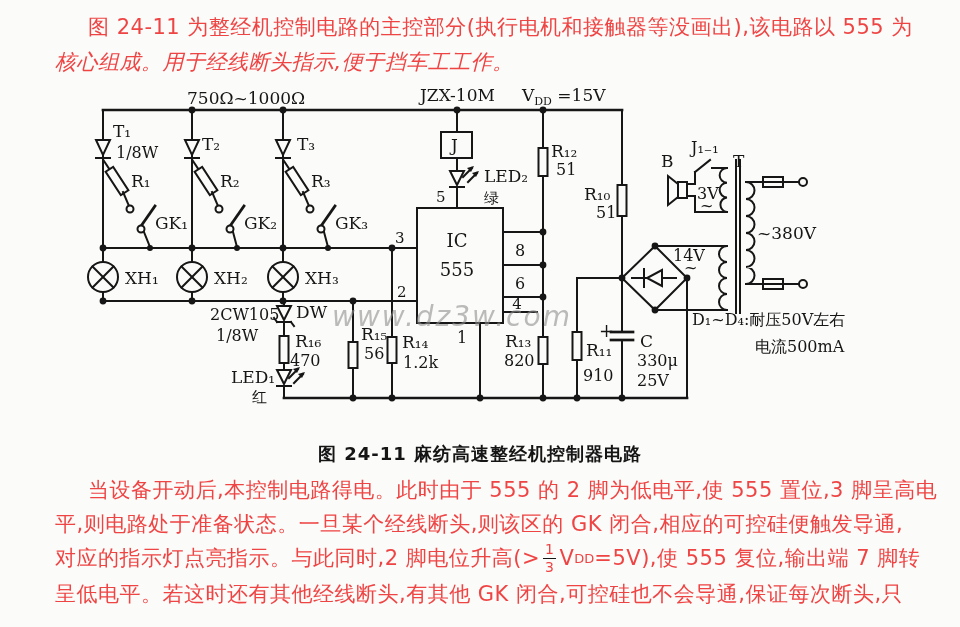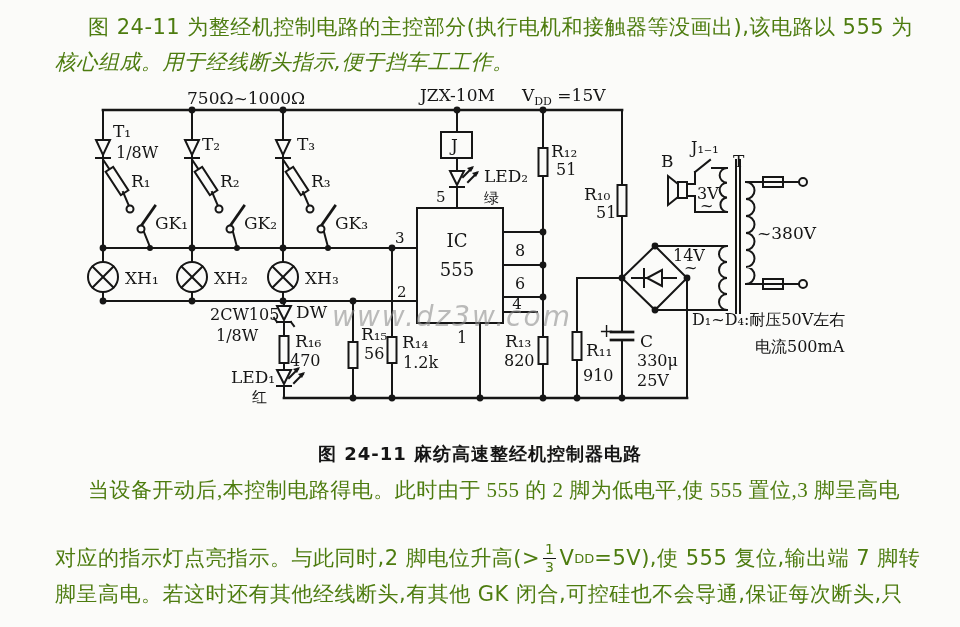--- a/index.html
+++ b/index.html
@@ -1,18 +1,18 @@
 <!DOCTYPE html>
 <html><head>
 <meta charset="utf-8">
 <style>
   html,body{margin:0;padding:0;background:#e8e8e8;}
   #page{position:relative;width:960px;height:627px;background:#fbfbf9;overflow:hidden;
         font-family:"DejaVu Sans","Liberation Sans",sans-serif;color:#111;}
-  .para{position:absolute;white-space:nowrap;font-size:21px;letter-spacing:0.5px;color:#4d7c0f;}
+  .para{position:absolute;white-space:nowrap;font-size:21px;letter-spacing:0.5px;color:#ef4444;}
   .caption{position:absolute;left:0;top:442px;width:960px;text-align:center;
            font-size:18px;font-weight:bold;letter-spacing:1px;color:#151515;}
   .wm{position:absolute;left:332px;top:300px;font-size:28px;font-style:italic;
       color:#8f8f8f;opacity:0.6;letter-spacing:2px;z-index:3;}
   .fracline{display:flex;align-items:center;height:40px;}
   .frac{display:inline-flex;flex-direction:column;align-items:center;
         font-size:14px;line-height:1.15;margin:0 3px;}
   .frac .den{border-top:1.6px solid #151515;padding:0 2px;}
   .vsub{font-size:13px;vertical-align:-5px;letter-spacing:0;}
   svg{position:absolute;left:0;top:0;z-index:2;}
@@ -300,26 +300,27 @@
       <text class="t17" x="757" y="239">~380V</text>
       <text class="t16" x="692" y="325">D₁~D₄:耐压50V左右</text>
       <text class="t16" x="755" y="352">电流500mA</text>
     </g>
   </svg>
 
   <div class="wm">www.dz3w.com</div>
 
   <div class="caption">图 24-11  麻纺高速整经机控制器电路</div>
 
-  <div class="para" style="left:88px;top:476px;font-family:Liberation Serif, serif;">当设备开动后,本控制电路得电。此时由于 555 的 2 脚为低电平,使 555 置位,3 脚呈高电</div>
+  <div class="para" style="left:88px;top:476px;">当设备开动后,本控制电路得电。此时由于 555 的 2 脚为低电平,使 555 置位,3 脚呈高电</div>
+  <div class="para" style="left:55px;top:510px;">平,则电路处于准备状态。一旦某个经线断头,则该区的 GK 闭合,相应的可控硅便触发导通,</div>
   <div class="para fracline" style="left:55px;top:538px;">
     <span>对应的指示灯点亮指示。与此同时,2 脚电位升高(&gt;</span>
     <span class="frac">
       <span class="num">1</span>
       <span class="den">3</span>
     </span>
     <span>V</span>
     <span class="vsub">DD</span>
     <span>=5V),使 555 复位,输出端 7 脚转</span>
   </div>
-  <div class="para" style="left:55px;top:580px;">脚呈高电。若这时还有其他经线断头,有其他 GK 闭合,可控硅也不会导通,保证每次断头,只</div>
+  <div class="para" style="left:55px;top:580px;">呈低电平。若这时还有其他经线断头,有其他 GK 闭合,可控硅也不会导通,保证每次断头,只</div>
 
 </div>
 
 </body></html>

